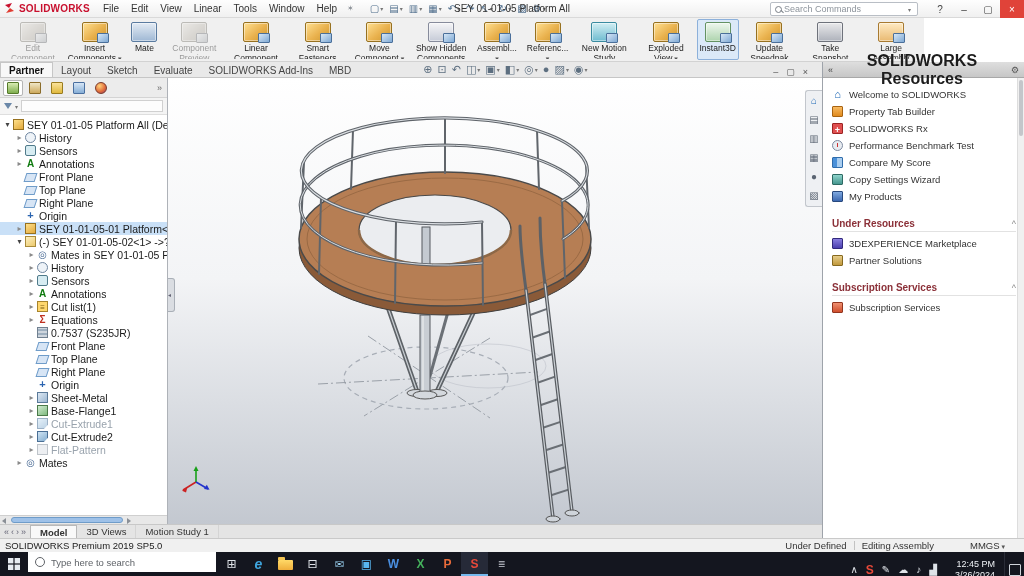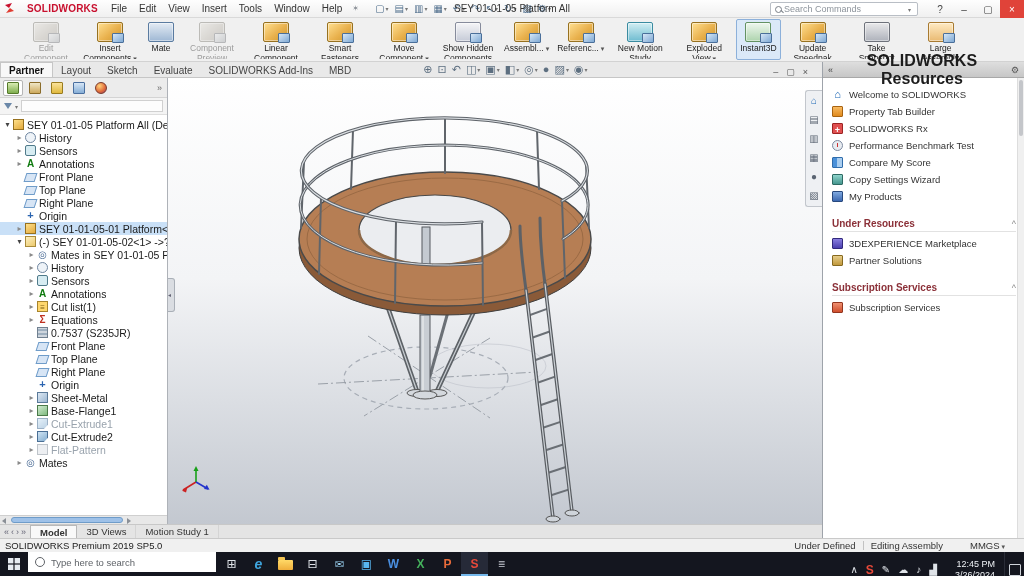--- a/index.html
+++ b/index.html
@@ -2,41 +2,41 @@
 <html><head>
 <meta charset="utf-8">
 <style>
   *{box-sizing:border-box;margin:0;padding:0;cursor:default}
   html,body{width:1024px;height:576px;overflow:hidden;font-family:"Liberation Sans","DejaVu Sans",sans-serif;background:#fff;font-size:10px;color:#222}
   input{font-family:inherit}
   .g{display:inline-block}
 
   
   #titlebar{position:absolute;top:0;left:0;width:1024px;height:18px;background:linear-gradient(#fefefe,#f0f0f0);border-bottom:1px solid #d9d9d9;display:flex;align-items:center;z-index:9}
-  .logo{display:flex;align-items:center;gap:11px;padding:0 7px 0 5px;font-weight:bold;color:#c8102e;font-size:10px;letter-spacing:.2px}
+  .logo{display:flex;align-items:center;gap:3px;padding:0 7px 0 5px;font-weight:bold;color:#c8102e;font-size:10px;letter-spacing:.2px}
   .menus{display:flex;align-items:center}
   .menu{padding:0 6px;font-size:10px;color:#333}
   .menu-pin{color:#8a8f96;font-size:8px;padding:0 4px}
   .qat{display:flex;align-items:center;margin-left:10px;gap:2px}
   .qbtn{display:flex;align-items:center;padding:0 2px;color:#4c6b8a;font-size:10px}
   .qbtn[data-caret="true"]::after{content:"▾";font-size:6px;color:#777;margin-left:1px}
   .doc-title{position:absolute;left:50%;top:0;transform:translateX(-50%);height:20px;line-height:18px;font-size:10px;color:#333;white-space:nowrap}
   .tsearch{position:absolute;right:106px;top:2px;width:148px;height:14px;background:#fff;border:1px solid #b9bec5;border-radius:2px;display:flex;align-items:center;padding:0 4px;gap:2px}
   .mag{width:7px;height:7px;border:1.4px solid #7a8088;border-radius:50%;position:relative;flex:none}
   .mag::after{content:"";position:absolute;width:4px;height:1.4px;background:#7a8088;right:-3px;bottom:-1px;transform:rotate(45deg)}
   .tsearch::after{content:"";flex:none}
   .tsearch .scar{font-size:6px;color:#777;flex:none}
   .tsearch input{border:0;outline:0;background:transparent;flex:1;font-size:9px;color:#444;min-width:0}
   .tsearch input::placeholder{color:#8d949c}
   .wbtns{position:absolute;right:0;top:0;height:18px;display:flex;align-items:stretch}
   .wbtn{width:24px;display:flex;align-items:center;justify-content:center;font-size:10px;color:#444}
   .wbtn[data-wb="close-button"]{background:#e04339;color:#fff}
 
   
-  #ribbon{position:absolute;top:18px;left:0;width:1024px;height:44px;background:#f0f0f0;border-bottom:1px solid #d2d2d2;display:flex;align-items:flex-end;padding:1px 14px}
+  #ribbon{position:absolute;top:18px;left:0;width:924px;height:44px;background:#f0f0f0;border-bottom:1px solid #d2d2d2;display:flex;align-items:flex-end;padding:1px 2px}
   .rbtn{height:41px;display:flex;flex-direction:column;align-items:center;padding:2px 3px 0;border:1px solid transparent;border-radius:2px;min-width:38px;max-width:64px;overflow:hidden}
   .rbtn[data-state="disabled"]{opacity:.42;filter:grayscale(.9)}
   .rbtn[data-state="active"]{background:#dbe9f8;border-color:#8cb0da}
   .ricon{width:26px;height:20px;flex:none;border-radius:2px;position:relative;background:linear-gradient(140deg,#ffe092,#e9b14d 55%,#c9962f);border:1px solid #97711f;box-shadow:inset 0 0 0 1px rgba(255,255,255,.45)}
   .ricon::after{content:"";position:absolute;right:-2px;bottom:-2px;width:10px;height:8px;background:linear-gradient(140deg,#d5e6f6,#7fa9d4);border:1px solid #4a6f9a;border-radius:1px}
   [data-ricon="mate"]{background:linear-gradient(#e3ebf4,#9fb8d4);border-color:#5a7ba0}
   [data-ricon="mate"]::after{display:none}
   [data-ricon="hidden"]{background:linear-gradient(#f5f5f7,#c6cbd7);border-color:#868b9b}
   [data-ricon="motion"]{background:linear-gradient(#d2eef3,#6fbcd0);border-color:#3a8ba0}
   [data-ricon="bom"]{background:repeating-linear-gradient(0deg,#ffffff 0 3px,#cfe0f2 3px 4px);border-color:#6a8bb0}
@@ -148,21 +148,21 @@
   
   #bottomtabs{position:absolute;top:524px;left:0;width:822px;height:14px;background:#e4e4e4;border-top:1px solid #c8c8c8;display:flex;align-items:stretch;font-size:9.5px}
   .bt-nav{display:flex;align-items:center;gap:2px;padding:0 4px;color:#667;font-size:9px}
   .btab{padding:0 9px;display:flex;align-items:center;color:#333;border-right:1px solid #d4d4d4}
   .btab[data-active="true"]{background:#f9f9f9;font-weight:bold;border:1px solid #b9b9b9;border-bottom:0}
 
   
   #statusbar{position:absolute;top:538px;left:0;width:1024px;height:14px;background:#f0f0f0;border-top:1px solid #c9c9c9;display:flex;align-items:center;font-size:9.5px;color:#333;padding:0 5px}
   .sb-left{flex:1;color:#222}
   .sb-sep{width:1px;height:9px;background:#c2c2c2;margin:0 7px}
-  .sb-units{margin-left:27px}
+  .sb-units{margin-left:36px}
   .sb-units::after{content:" ▾";font-size:7px;color:#555}
   .sb-end{width:14px}
 
   
   #taskbar{position:absolute;top:552px;left:0;width:1024px;height:36px;background:#14161f;display:flex;align-items:flex-start;color:#e6e9ee}
   .start{width:28px;height:24px;display:flex;align-items:center;justify-content:center}
   .tb-search{width:188px;height:20px;background:#fff;display:flex;align-items:center;gap:6px;padding:0 7px;margin-right:2px}
   .tb-search .circ{width:10px;height:10px;border:1.6px solid #5f6368;border-radius:50%;flex:none}
   .tb-search input{border:0;outline:0;flex:1;font-size:9.5px;color:#444;min-width:0;background:transparent}
   .tb-search input::placeholder{color:#5f6368}
@@ -194,21 +194,21 @@
     <svg width="11" height="11" viewBox="0 0 11 11">
       <polygon points="0,2 7,0 4,5" fill="#c8102e"></polygon>
       <polygon points="1,10 9,8 5,5" fill="#e03c31"></polygon>
     </svg>
     <span>SOLIDWORKS</span>
   </div>
   <div class="menus">
     <span class="menu">File</span>
       <span class="menu">Edit</span>
       <span class="menu">View</span>
-      <span class="menu">Insert</span>
+      <span class="menu">Linear</span>
       <span class="menu">Tools</span>
       <span class="menu">Window</span>
       <span class="menu">Help</span>
   </div>
   <span class="menu-pin">✶</span>
   <div class="qat">
     <span class="qbtn" data-caret="true">
         <span class="g">▢</span>
       </span>
       <span class="qbtn" data-caret="true">

